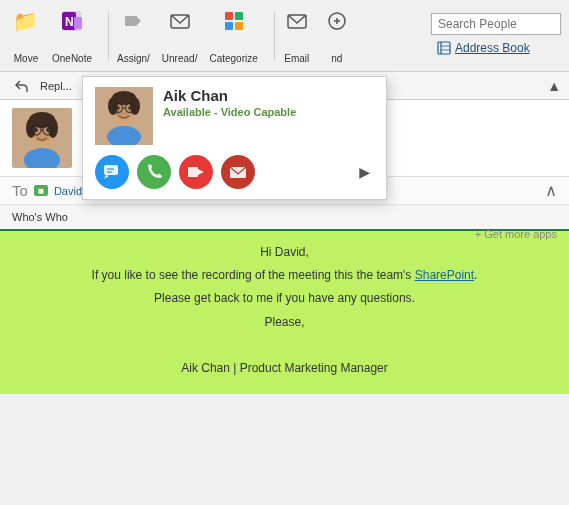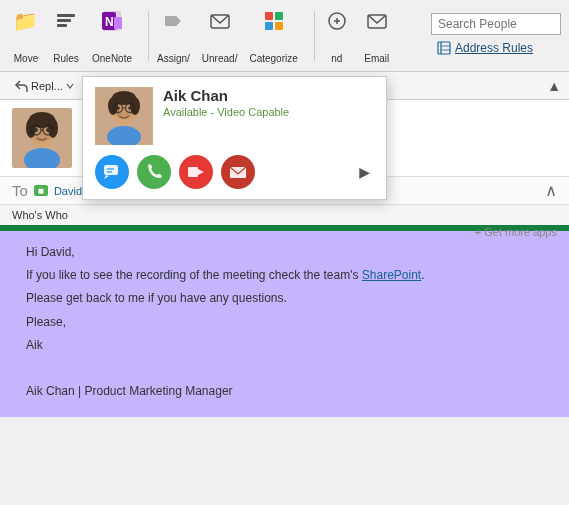--- a/index.html
+++ b/index.html
@@ -98,21 +98,21 @@
       display: flex;
       align-items: center;
       padding: 2px 8px;
       height: 28px;
       gap: 4px;
     }
 
     .sub-btn {
       display: flex;
       align-items: center;
-      gap: 3px;
+      gap: 12px;
       padding: 2px 6px;
       border: none;
       background: transparent;
       cursor: pointer;
       font-size: 11px;
       color: #333;
     }
 
     .expand-btn {
       margin-left: auto;
@@ -198,21 +198,21 @@
       font-size: 16px;
       color: #666;
       cursor: pointer;
       border: none;
       background: transparent;
     }
 
     
     .whos-who-bar {
       background: #f5f5f5;
-      border-bottom: 6px solid #15803d;
+      border-bottom: 2px solid #15803d;
       padding: 4px 12px;
       display: flex;
       align-items: center;
       justify-content: space-between;
       height: 26px;
     }
 
     .whos-who-label {
       font-size: 11px;
       color: #333;
@@ -220,26 +220,27 @@
     }
 
     .get-more-apps {
       font-size: 11px;
       color: #888;
       margin-top: 34px;
     }
 
     
     .email-body {
-      background: #c4b5fd;
+      background: #bef264;
       padding: 12px 26px;
       line-height: 1.6;
       font-size: 12px;
       color: #333;
       flex: 1;
+      text-align: center;
     }
 
     .email-body p { margin-bottom: 4px; }
 
     a.email-link {
       color: #1a6496;
       text-decoration: underline;
     }
 
     
@@ -280,20 +281,21 @@
       font-size: 15px;
       font-weight: 600;
       color: #333;
       margin-bottom: 2px;
     }
 
     .popup-status {
       font-size: 11px;
       color: #5b9341;
       margin-bottom: 12px;
+      font-weight: bold;
     }
 
     .popup-title {
       font-size: 11px;
       color: #777;
     }
 
     .popup-actions {
       display: flex;
       gap: 8px;
@@ -338,30 +340,20 @@
     .face-svg { width: 100%; height: 100%; }
   </style>
 </head>
 <body>
 
 <div class="toolbar">
   <div class="toolbar-group">
     <button class="tool-btn">
       <div class="tool-icon icon-move">📁</div>
       <span class="toolbar-label">Move</span>
-    </button>
-    <button class="tool-btn">
-      <div class="tool-icon icon-rules">
-        <svg width="22" height="22" viewBox="0 0 22 22">
-          <rect x="2" y="4" width="18" height="3" rx="1" fill="#555"></rect>
-          <rect x="2" y="9" width="14" height="3" rx="1" fill="#555"></rect>
-          <rect x="2" y="14" width="10" height="3" rx="1" fill="#555"></rect>
-        </svg>
-      </div>
-      <span class="toolbar-label">Rules</span>
     </button>
     <button class="tool-btn">
       <div class="tool-icon icon-onenote">
         <svg width="24" height="24" viewBox="0 0 24 24">
           <rect x="3" y="2" width="18" height="20" rx="2" fill="#7B0EA3" opacity="0.15"></rect>
           <rect x="2" y="3" width="14" height="18" rx="2" fill="#7B0EA3"></rect>
           <text x="5" y="17" font-size="12" font-weight="bold" fill="white">N</text>
           <rect x="14" y="8" width="8" height="12" rx="1" fill="#c77dff"></rect>
         </svg>
       </div>
@@ -402,48 +394,48 @@
       <span class="toolbar-label">Categorize</span>
     </button>
   </div>
 
   <div class="divider-v"></div>
 
   <div class="toolbar-group">
     <button class="tool-btn">
       <div class="tool-icon">
         <svg width="22" height="22" viewBox="0 0 22 22">
+          <rect x="2" y="5" width="18" height="13" rx="2" fill="none" stroke="#555" stroke-width="1.5"></rect>
+          <polyline points="2,5 11,13 20,5" fill="none" stroke="#555" stroke-width="1.5"></polyline>
+        </svg>
+      </div>
+      <span class="toolbar-label">Email</span>
+    </button>
+    <button class="tool-btn">
+      <div class="tool-icon">
+        <svg width="22" height="22" viewBox="0 0 22 22">
           <circle cx="11" cy="11" r="8" fill="none" stroke="#555" stroke-width="1.5"></circle>
           <line x1="8" y1="11" x2="14" y2="11" stroke="#555" stroke-width="1.5"></line>
           <line x1="11" y1="8" x2="11" y2="14" stroke="#555" stroke-width="1.5"></line>
         </svg>
       </div>
       <span class="toolbar-label">nd</span>
-    </button>
-    <button class="tool-btn">
-      <div class="tool-icon">
-        <svg width="22" height="22" viewBox="0 0 22 22">
-          <rect x="2" y="5" width="18" height="13" rx="2" fill="none" stroke="#555" stroke-width="1.5"></rect>
-          <polyline points="2,5 11,13 20,5" fill="none" stroke="#555" stroke-width="1.5"></polyline>
-        </svg>
-      </div>
-      <span class="toolbar-label">Email</span>
     </button>
   </div>
 
   <div class="search-area">
     <input class="search-box" type="text" placeholder="Search People" style="">
     <button class="address-book-btn">
       <svg width="14" height="14" viewBox="0 0 14 14">
         <rect x="1" y="1" width="12" height="12" rx="1" fill="none" stroke="#1a6496" stroke-width="1.2"></rect>
         <line x1="4" y1="1" x2="4" y2="13" stroke="#1a6496" stroke-width="1.2"></line>
         <line x1="4" y1="5" x2="13" y2="5" stroke="#1a6496" stroke-width="0.8"></line>
         <line x1="4" y1="9" x2="13" y2="9" stroke="#1a6496" stroke-width="0.8"></line>
       </svg>
-      <span>Address Rules</span>
+      <span>Address Book</span>
     </button>
   </div>
 </div>
 
 <div class="sub-toolbar">
   <button class="sub-btn">
     <svg width="14" height="14" viewBox="0 0 14 14">
       <polyline points="6,2 2,6 6,10" fill="none" stroke="#555" stroke-width="1.5"></polyline>
       <path d="M2,6 L9,6 Q13,6 13,10 L13,13" fill="none" stroke="#555" stroke-width="1.5"></path>
     </svg>
@@ -493,25 +485,24 @@
 </div>
 
 <div class="whos-who-bar">
   <span class="whos-who-label">Who's Who</span>
   <span class="get-more-apps">+ Get more apps</span>
 </div>
 
 <div class="email-body">
   <p>Hi David,</p>
   <p>
-    <span>If you like to see the recording of the meeting check the team's </span><a class="email-link" href="#">SharePoint</a><span>.</span>
+    <span>If you like to see the recording of the meeting this the team's </span><a class="email-link" href="#">SharePoint</a><span>.</span>
   </p>
   <p>Please get back to me if you have any questions.</p>
   <p>Please,</p>
-  <p>Aik</p>
   <p>&nbsp;</p>
   <p>Aik Chan | Product Marketing Manager</p>
 </div>
 
 <div class="contact-popup">
   <div class="popup-header">
     <div class="popup-avatar">
       <svg width="58" height="58" viewBox="0 0 58 58" xmlns="http://www.w3.org/2000/svg">
         <rect width="58" height="58" fill="#c9a98a"></rect>
         <ellipse cx="29" cy="23" rx="13" ry="15" fill="#d4a574"></ellipse>

